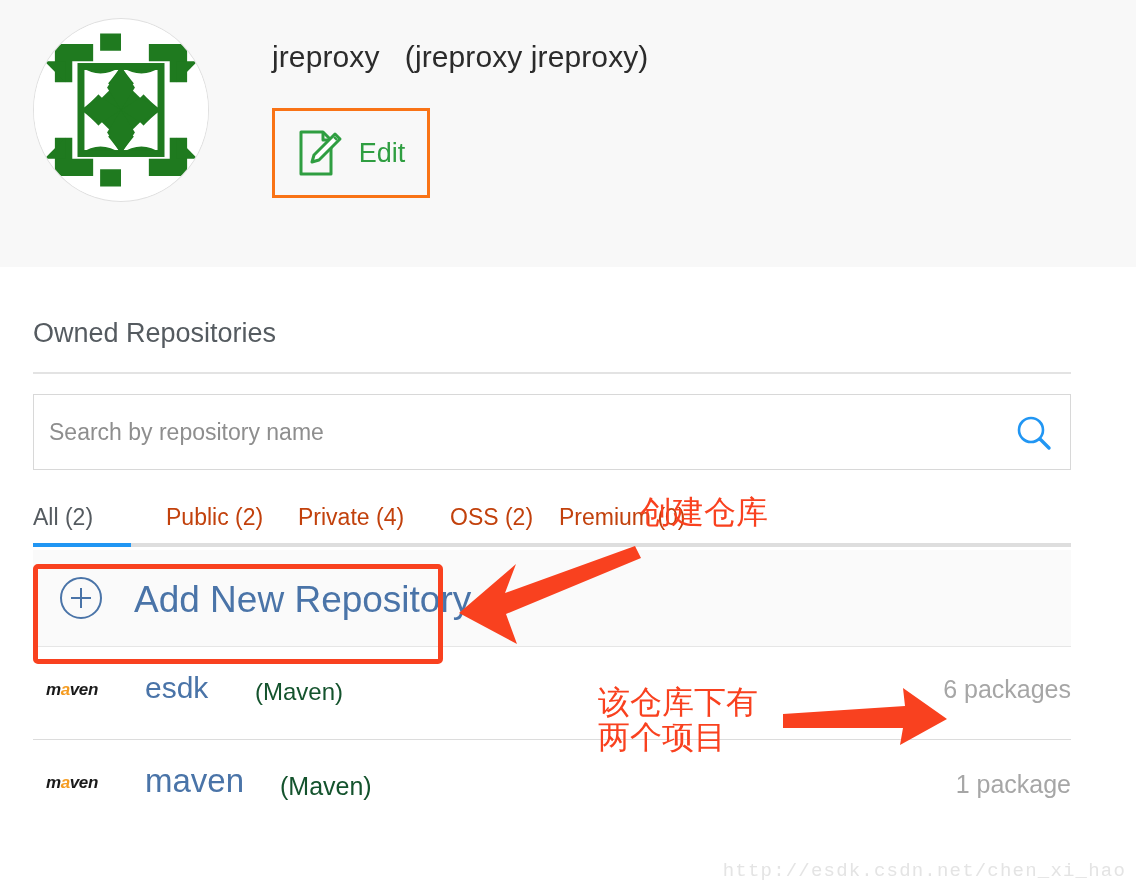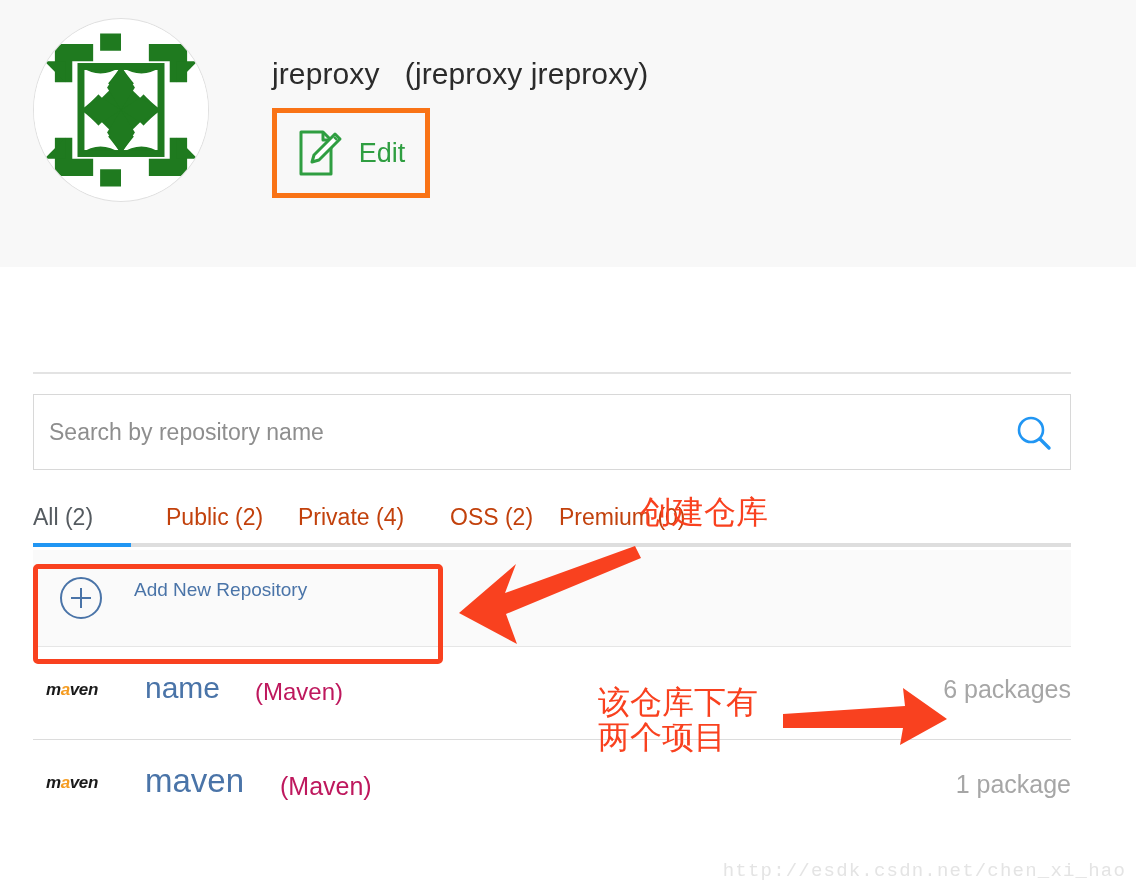--- a/index.html
+++ b/index.html
@@ -33,33 +33,33 @@
     width: 176px; height: 184px;
     border-radius: 50%;
     overflow: hidden;
     background: #ffffff;
     border: 1px solid #e0e0e0;
   }
   .avatar-wrap svg { display: block; width: 100%; height: 100%; }
 
   .profile-title {
     position: absolute;
-    left: 272px; top: 57px;
+    left: 272px; top: 40px;
     font-size: 30px;
     font-weight: 400;
     color: #2b2b2b;
     letter-spacing: 0.1px;
     white-space: pre;
   }
 
   .edit-button {
     position: absolute;
     left: 272px; top: 108px;
     width: 158px; height: 90px;
-    border: 5px solid #f97316;
+    border: 3px solid #f97316;
     background: transparent;
     display: flex;
     align-items: center;
     justify-content: center;
     gap: 16px;
     cursor: pointer;
   }
   .edit-icon { width: 46px; height: 50px; display: block; }
   .edit-label {
     font-size: 27px;
@@ -163,21 +163,21 @@
     cursor: pointer;
   }
   .plus-icon {
     position: absolute;
     left: 26px; top: 26px;
     width: 44px; height: 44px;
   }
   .add-label {
     position: absolute;
     left: 101px; top: 29px;
-    font-size: 19px;
+    font-size: 37px;
     color: #4a74a8;
     font-weight: 400;
   }
 
   
   .repo-row {
     position: absolute;
     left: 33px;
     width: 1038px;
     height: 93px;
@@ -204,21 +204,21 @@
     position: absolute;
     left: 112px;
     color: #4a74a8;
     font-weight: 400;
   }
   .r1 .repo-name { top: 24px; font-size: 30px; }
   .r2 .repo-name { top: 22px; font-size: 33px; }
 
   .repo-type {
     position: absolute;
-    color: #be185d;
+    color: #14532d;
     font-weight: 400;
   }
   .r1 .repo-type { left: 222px; top: 31px; font-size: 24px; }
   .r2 .repo-type { left: 247px; top: 32px; font-size: 25px; }
 
   .repo-count {
     position: absolute;
     right: 0;
     color: #a6a6a6;
     font-weight: 400;
@@ -318,20 +318,21 @@
       <path d="M26 4 V12 H34" fill="none" stroke="#2f9e41" stroke-width="3" stroke-linejoin="round"></path>
       <path d="M38 6 L43 11 L22 32 L15 34 L17 27 Z" fill="#ffffff" stroke="#2f9e41" stroke-width="3" stroke-linejoin="round"></path>
       <path d="M37 9 L40 12" stroke="#2f9e41" stroke-width="2.4"></path>
     </svg>
     <span class="edit-label">Edit</span>
   </div>
 </div>
 
 <div class="main">
 
+  <div class="section-title">Owned Repositories</div>
 
   <div class="section-rule"></div>
 
   <div class="search-box">
     <input class="search-input" type="text" placeholder="Search by repository name" style="">
     <button class="search-icon-btn">
       <svg viewBox="0 0 40 40">
         <circle cx="17" cy="16" r="12" fill="none" stroke="#2196f3" stroke-width="2.6"></circle>
         <line x1="26" y1="25" x2="35" y2="34" stroke="#2196f3" stroke-width="3.4" stroke-linecap="round"></line>
       </svg>
@@ -353,21 +354,21 @@
     <svg class="plus-icon" viewBox="0 0 44 44">
       <circle cx="22" cy="22" r="20" fill="none" stroke="#4a74a8" stroke-width="2"></circle>
       <line x1="22" y1="12" x2="22" y2="32" stroke="#4a74a8" stroke-width="2"></line>
       <line x1="12" y1="22" x2="32" y2="22" stroke="#4a74a8" stroke-width="2"></line>
     </svg>
     <span class="add-label">Add New Repository</span>
   </div>
 
   <div class="repo-row r1">
     <span class="maven-logo"><span>m</span><span class="a">a</span><span>ven</span></span>
-    <span class="repo-name">name</span>
+    <span class="repo-name">esdk</span>
     <span class="repo-type">(Maven)</span>
     <span class="repo-count">6 packages</span>
   </div>
 
   <div class="repo-row r2">
     <span class="maven-logo"><span>m</span><span class="a">a</span><span>ven</span></span>
     <span class="repo-name">maven</span>
     <span class="repo-type">(Maven)</span>
     <span class="repo-count">1 package</span>
   </div>

